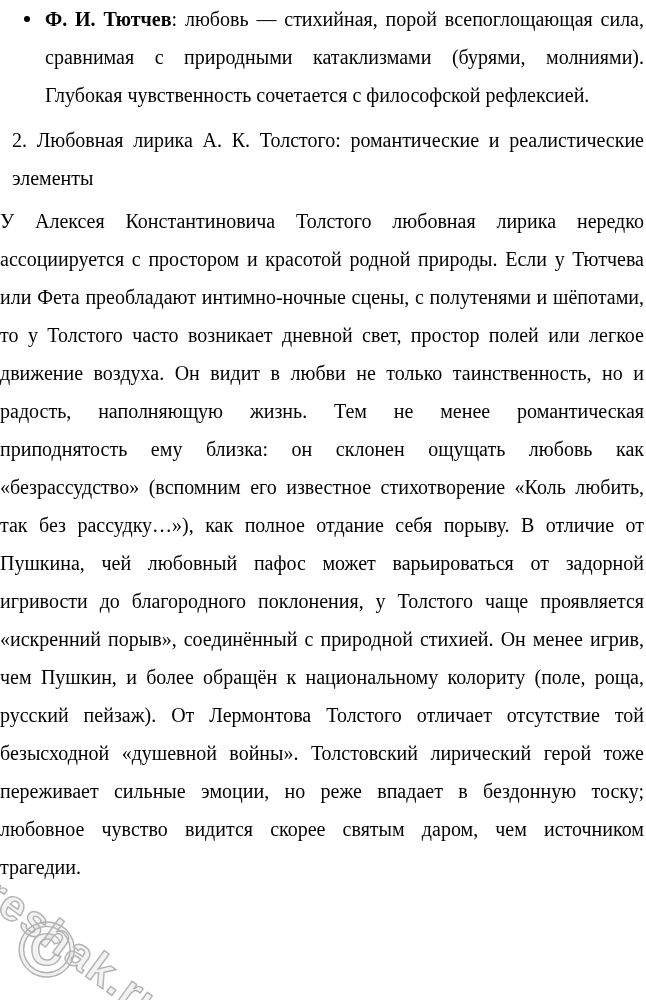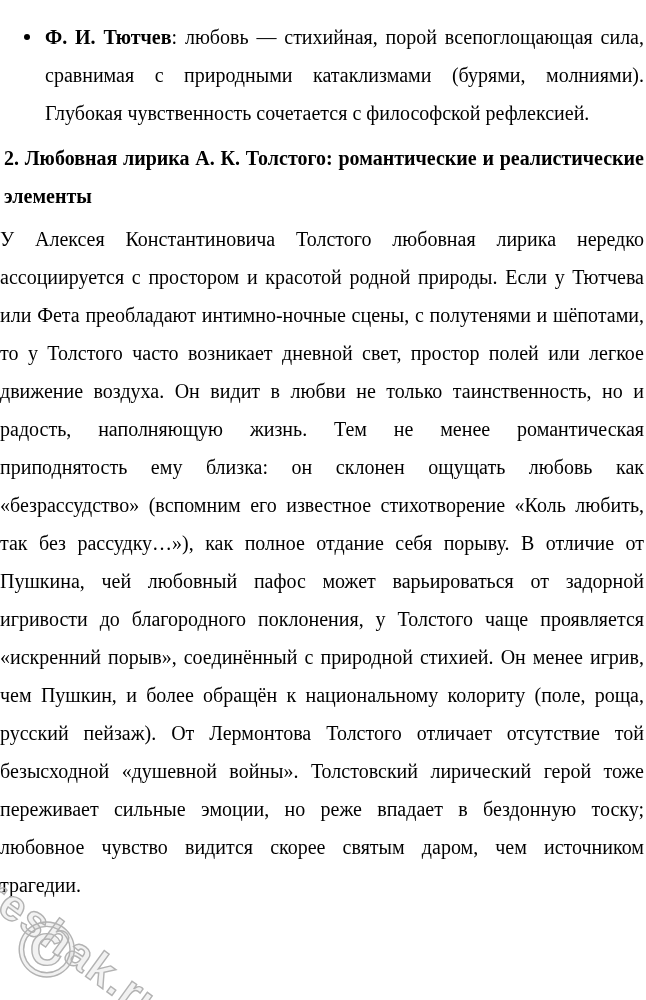--- a/index.html
+++ b/index.html
@@ -24,37 +24,37 @@
     box-sizing: border-box;
   }
   ul.bullet-list {
     list-style: none;
     margin: 0;
     padding: 0;
   }
   li.bullet-item {
     position: relative;
     padding-left: 45px;
-    margin: 18px 0 6px 0;
+    margin: 0 0 6px 0;
   }
   .bullet-dot {
     position: absolute;
     left: 24px;
     top: 16px;
     width: 6px;
     height: 6px;
     border-radius: 50%;
     background: #000000;
   }
   .term {
     font-weight: bold;
   }
   p.heading {
-    font-weight: bold;
-    margin: 7px 0 5px 4px;
+    font-weight: normal;
+    margin: 7px 0 5px 12px;
   }
   p.body-paragraph {
     margin: 0;
   }
   .watermark {
     position: absolute;
     left: 0;
     top: 0;
     width: 646px;
     height: 1000px;

